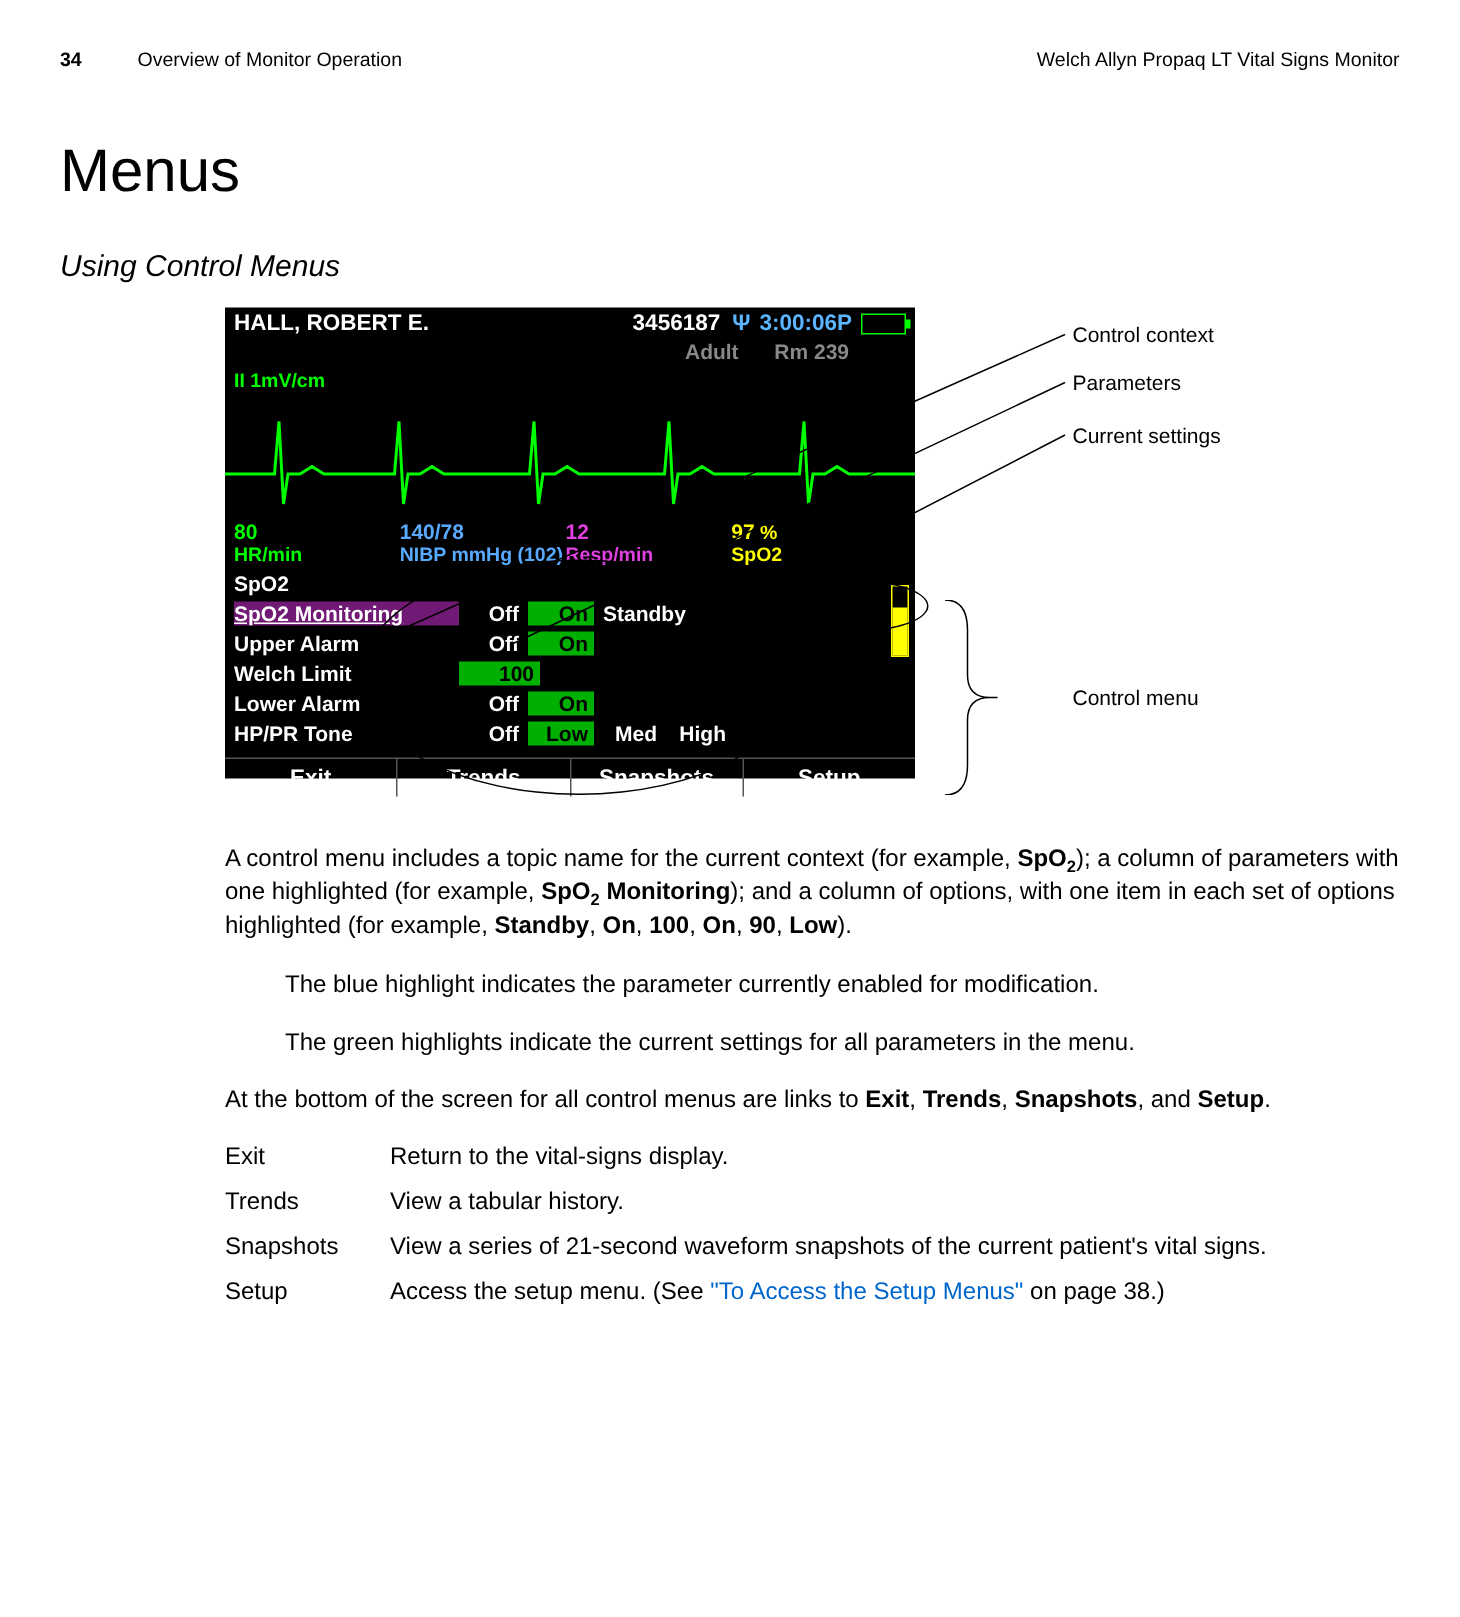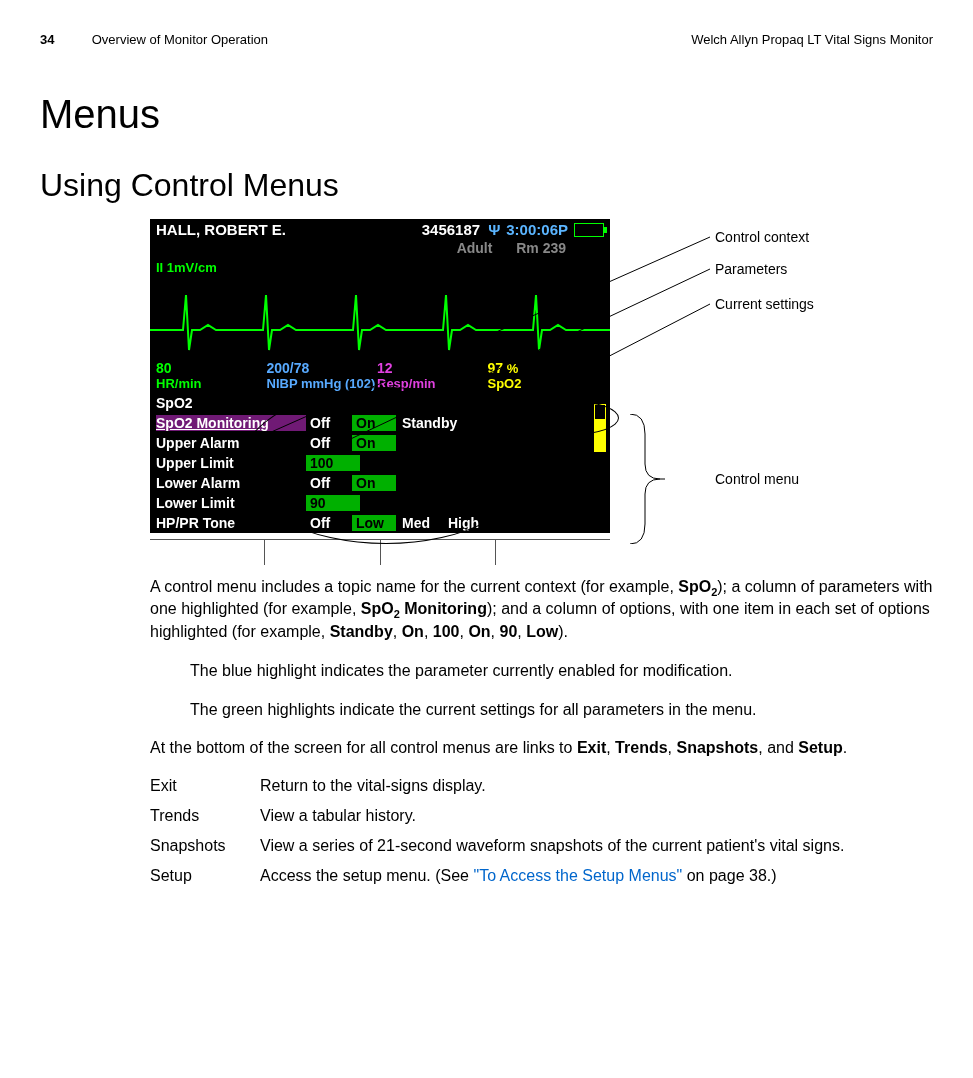--- a/index.html
+++ b/index.html
@@ -24,22 +24,23 @@
   h1.title {
     font-family: "Arial Narrow", Arial, sans-serif;
     font-weight: normal;
     font-size: 40px;
     margin: 45px 0 20px 0;
     letter-spacing: 0px;
   }
   h2.subtitle {
     font-family: "Arial Narrow", Arial, sans-serif;
     font-weight: normal;
-    font-size: 32px;
+    font-size: 20px;
     margin: 30px 0 15px 0;
+    font-style: italic;
   }
   .indent {
     margin-left: 110px;
   }
   .figcap {
     font-family: "Arial Narrow", Arial, sans-serif;
     font-weight: bold;
     font-size: 17px;
     margin-bottom: 6px;
   }
@@ -139,21 +140,21 @@
   .menu .mlabel.sel {
     background: #701a75;
     text-decoration: underline;
   }
   .menu .opts {
     display: flex;
     gap: 2px;
   }
   .menu .opt {
     min-width: 36px;
-    text-align: left;
+    text-align: right;
     padding: 0 4px;
     color: #fff;
   }
   .menu .opt.g {
     background: #00b000;
     color: #000;
   }
   .menu .opt.gnum {
     background: #00b000;
     color: #000;
@@ -267,21 +268,21 @@
           <svg viewBox="0 0 460 85" preserveAspectRatio="none">
             <path d="M0,55 L20,55 L25,55 L30,55 L33,55 L36,20 L39,75 L42,55 L50,55 L58,50 L66,55 L110,55 L113,55 L116,20 L119,75 L122,55 L130,55 L138,50 L146,55 L200,55 L203,55 L206,20 L209,75 L212,55 L220,55 L228,50 L236,55 L290,55 L293,55 L296,20 L299,75 L302,55 L310,55 L318,50 L326,55 L380,55 L383,55 L386,20 L389,75 L392,55 L400,55 L408,50 L416,55 L460,55" fill="none" stroke="#00ff00" stroke-width="2"></path>
           </svg>
         </div>
         <div class="vitals-row">
           <div class="col hr">
             <div class="num">80</div>
             <div>HR/min</div>
           </div>
           <div class="col nibp">
-            <div class="num">200/78</div>
+            <div class="num">140/78</div>
             <div>NIBP mmHg (102)</div>
           </div>
           <div class="col resp">
             <div class="num">12</div>
             <div>Resp/min</div>
           </div>
           <div class="col spo2col">
             <div><span class="num">97</span> <span>%</span></div>
             <div>SpO2</div>
           </div>
@@ -304,39 +305,33 @@
               </div>
             </div>
             <div class="mrow">
               <div class="mlabel">Upper Alarm</div>
               <div class="opts">
                 <span class="opt">Off</span>
                 <span class="opt g">On</span>
               </div>
             </div>
             <div class="mrow">
-              <div class="mlabel">Upper Limit</div>
+              <div class="mlabel">Welch Limit</div>
               <div class="opts">
                 <span class="opt gnum">100</span>
               </div>
             </div>
             <div class="mrow">
               <div class="mlabel">Lower Alarm</div>
               <div class="opts">
                 <span class="opt">Off</span>
                 <span class="opt g">On</span>
               </div>
             </div>
             <div class="mrow">
-              <div class="mlabel">Lower Limit</div>
-              <div class="opts">
-                <span class="opt gnum">90</span>
-              </div>
-            </div>
-            <div class="mrow">
               <div class="mlabel">HP/PR Tone</div>
               <div class="opts">
                 <span class="opt">Off</span>
                 <span class="opt g">Low</span>
                 <span class="opt">Med</span>
                 <span class="opt">High</span>
               </div>
             </div>
           </div>
 

